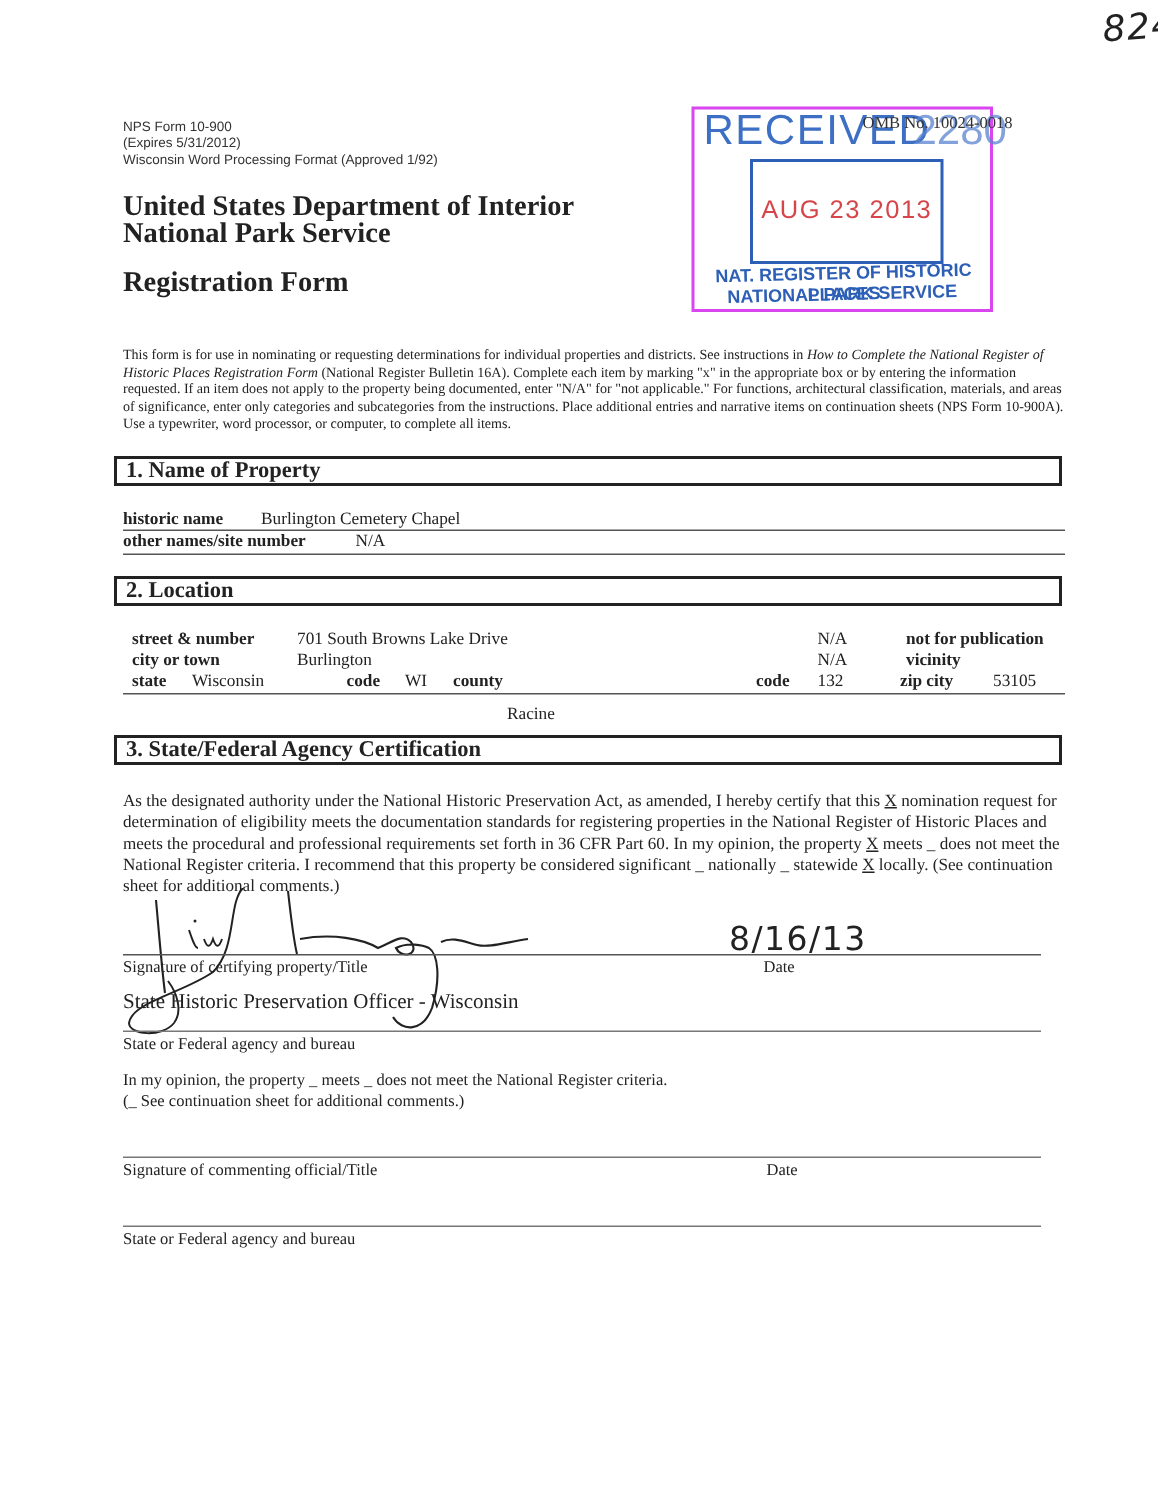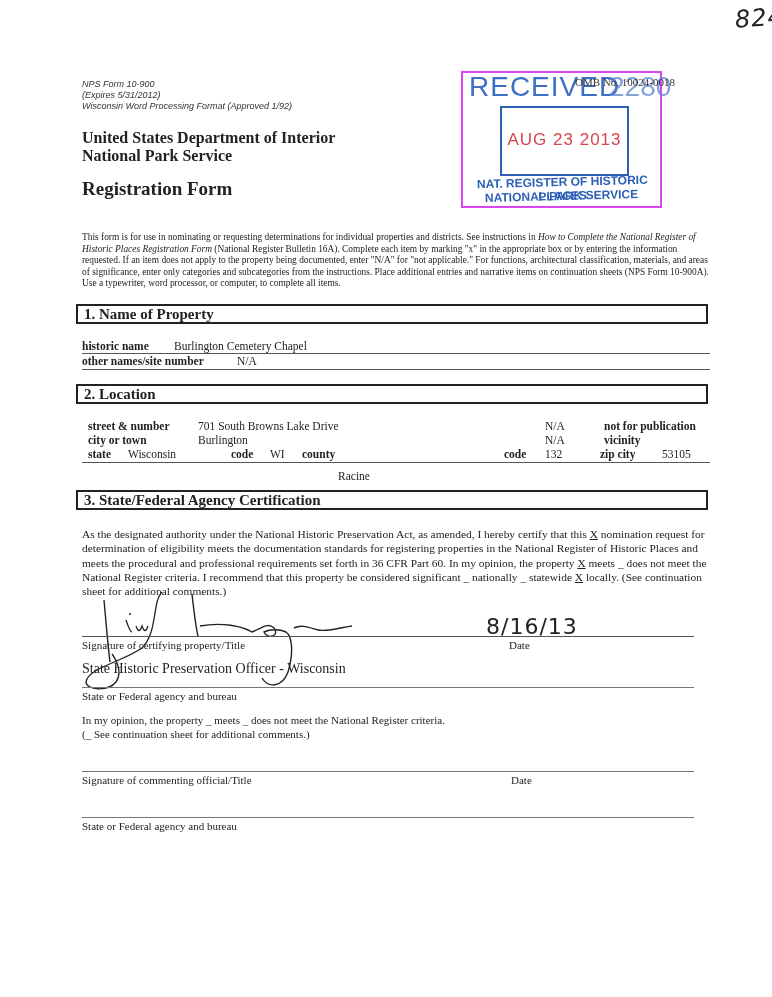--- a/index.html
+++ b/index.html
@@ -3,22 +3,22 @@
   <meta charset="utf-8">
   <style>
     html, body { margin: 0; padding: 0; }
     body {
       width: 772px; height: 997px; background: #ffffff; position: relative; overflow: hidden;
       font-family: "Liberation Serif", serif; color: #222;
     }
     .abs { position: absolute; }
     .page-number { left: 735px; top: 4px; font-family: "DejaVu Sans", sans-serif; font-size: 24px; color: #222; transform: rotate(-4deg); font-style: italic; letter-spacing: 1px; }
     .form-meta { left: 82px; top: 79px; font-family: "Liberation Sans", sans-serif; font-size: 9px; line-height: 11px; color: #333; }
-    .form-meta div { white-space: nowrap; font-style: italic; }
-    .agency { left: 82px; top: 129px; font-size: 16px; font-weight: bold; line-height: 18px; color: #222; }
+    .form-meta div { white-space: nowrap; }
+    .agency { left: 82px; top: 129px; font-size: 19px; font-weight: bold; line-height: 18px; color: #222; }
     .form-title { left: 82px; top: 178px; font-size: 19px; font-weight: bold; line-height: 22px; color: #222; }
 
     
     .stamp { left: 461px; top: 71px; width: 197px; height: 133px; border: 2px solid #d946ef; color: #2c5fb5; font-family: "Liberation Sans", sans-serif; }
     .stamp-received { position: absolute; left: 6px; top: -2px; font-size: 28px; letter-spacing: 1px; color: #3d6fc4; }
     .stamp-received-num { position: absolute; left: 146px; top: -2px; font-size: 28px; color: #5a84cf; opacity: 0.75; }
     .omb { position: absolute; left: 112px; top: 3px; font-family: "Liberation Serif", serif; font-size: 11px; color: #333; white-space: nowrap; }
     .stamp-date-box { position: absolute; left: 37px; top: 33px; width: 125px; height: 66px; border: 2px solid #2c5fb5; }
     .stamp-date { position: absolute; left: 0; right: 0; top: 22px; text-align: center; font-size: 17px; color: #d6454a; letter-spacing: 1px; }
     .stamp-line1 { position: absolute; left: 2px; right: 0; top: 102px; text-align: center; font-size: 12px; font-weight: bold; transform: rotate(-1.5deg); }

